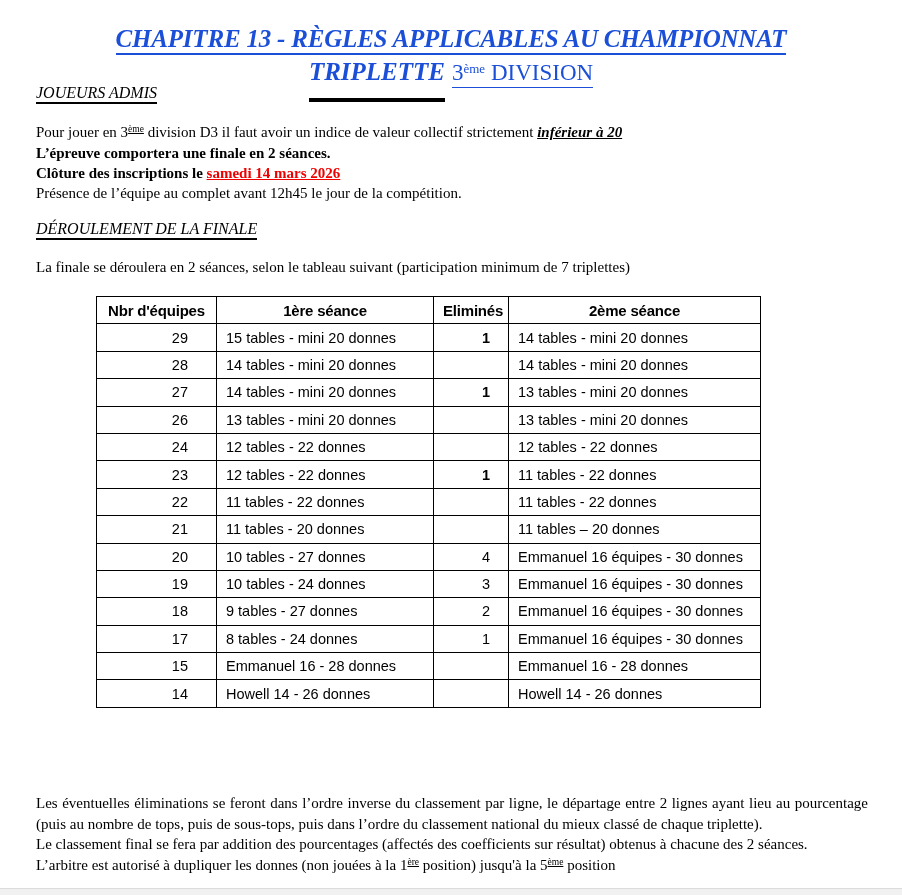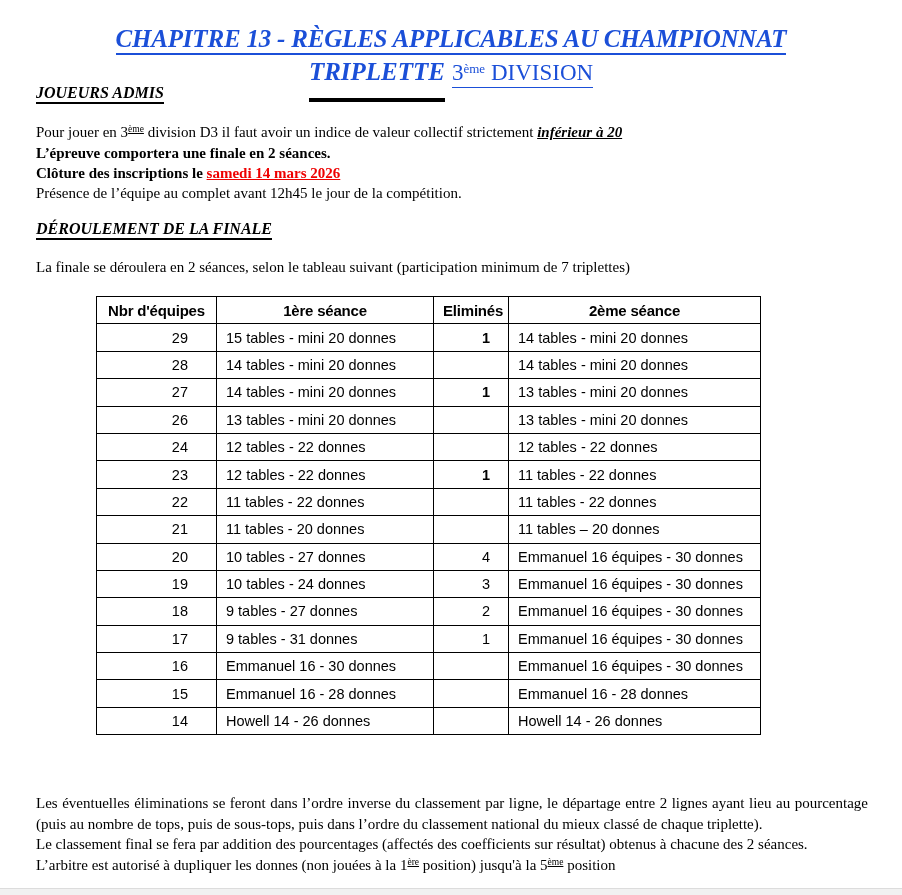--- a/index.html
+++ b/index.html
@@ -79,21 +79,21 @@
   .title-division sup {
     font-size: 13px;
     vertical-align: 7px;
     line-height: 0;
   }
 
   
   .heading {
     position: absolute;
     font-size: 16px;
-    font-weight: bold;
+    font-weight: normal;
     font-style: italic;
     color: #000000;
     white-space: nowrap;
   }
   .heading span.u {
     border-bottom: 2px solid #000000;
     padding-bottom: 1px;
   }
   #heading-joueurs { left: 36px; top: 84px; }
   #heading-deroulement { left: 36px; top: 220px; }
@@ -266,28 +266,22 @@
           <td class="cell-s2">Emmanuel 16 équipes - 30 donnes</td>
         </tr>
         <tr>
           <td class="cell-teams">18</td>
           <td class="cell-s1">9 tables - 27 donnes</td>
           <td class="cell-elim plain">2</td>
           <td class="cell-s2">Emmanuel 16 équipes - 30 donnes</td>
         </tr>
         <tr>
           <td class="cell-teams">17</td>
-          <td class="cell-s1">9 tables - 31 donnes</td>
+          <td class="cell-s1">8 tables - 24 donnes</td>
           <td class="cell-elim plain">1</td>
-          <td class="cell-s2">Emmanuel 16 équipes - 30 donnes</td>
-        </tr>
-        <tr>
-          <td class="cell-teams">16</td>
-          <td class="cell-s1">Emmanuel 16 - 30 donnes</td>
-          <td class="cell-elim plain"></td>
           <td class="cell-s2">Emmanuel 16 équipes - 30 donnes</td>
         </tr>
         <tr>
           <td class="cell-teams">15</td>
           <td class="cell-s1">Emmanuel 16 - 28 donnes</td>
           <td class="cell-elim plain"></td>
           <td class="cell-s2">Emmanuel 16 - 28 donnes</td>
         </tr>
         <tr>
           <td class="cell-teams">14</td>

